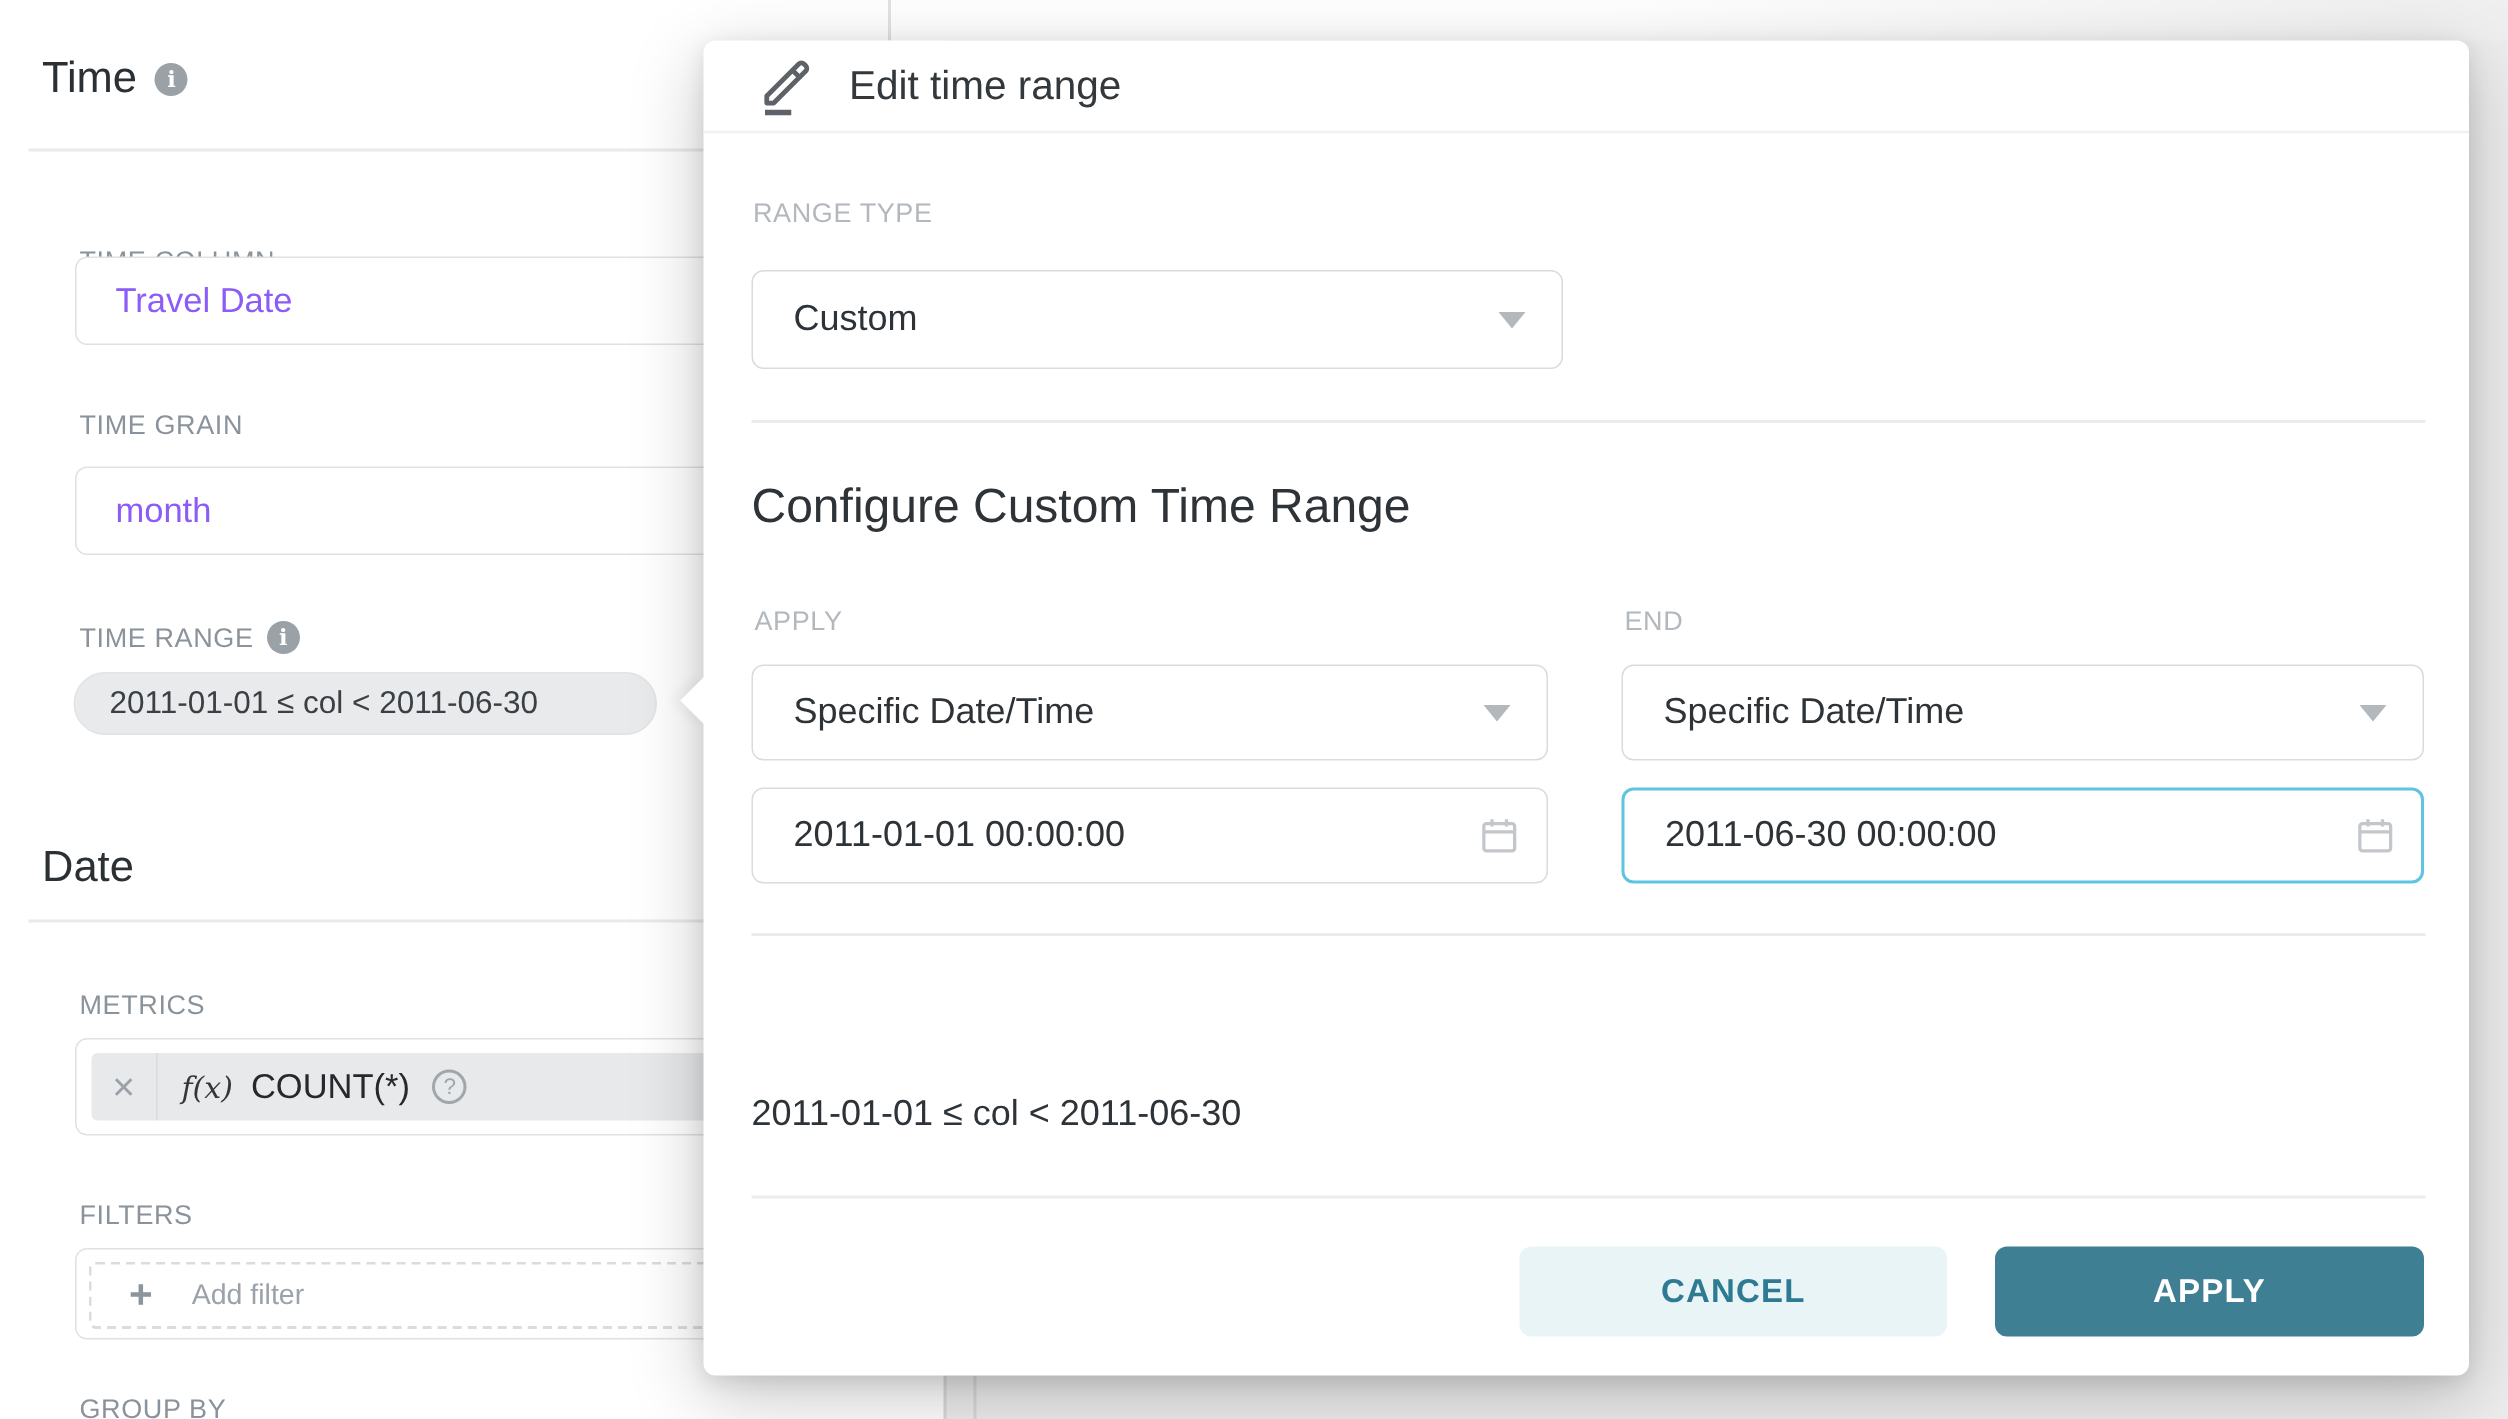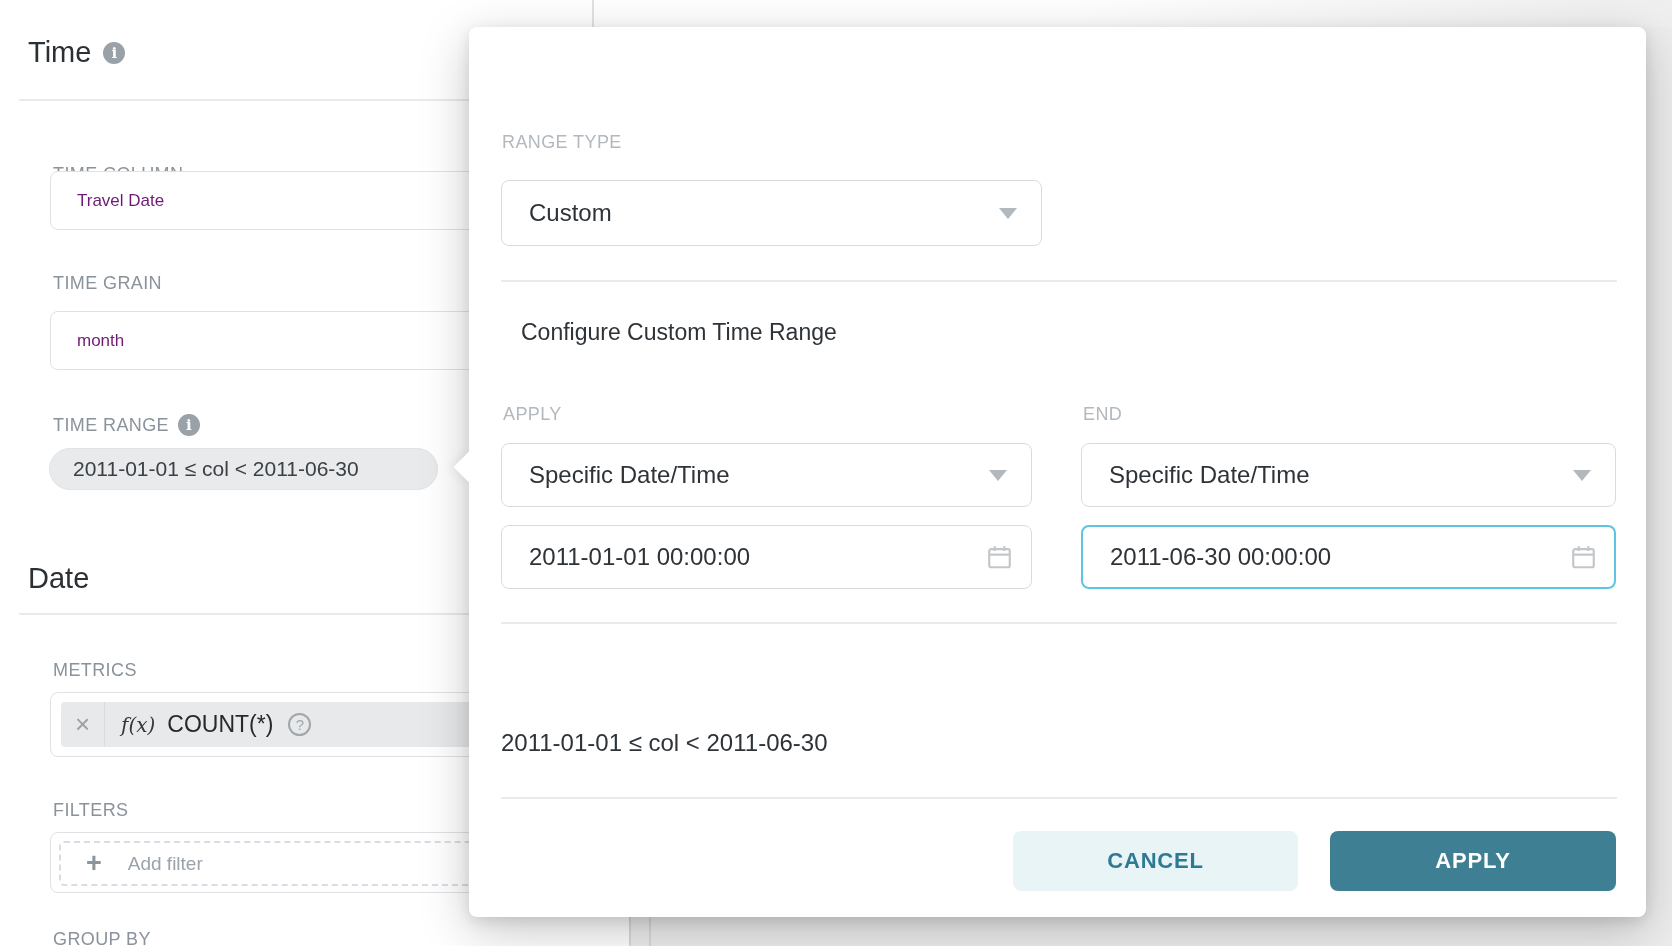--- a/index.html
+++ b/index.html
@@ -28,21 +28,21 @@
   .section-title{font-size:29px;color:#2b3034;display:flex;align-items:center;gap:12px;}
   .panel-divider{height:2px;background:#eaeaea;}
   .field-label{font-size:18px;color:#8a939b;letter-spacing:.4px;display:flex;align-items:center;gap:9px;}
   .modal .field-label{color:#b2b8be;}
 
   .info-icon{width:22px;height:22px;border-radius:50%;background:#9aa1a7;color:#fff;
     font-family:"DejaVu Serif",serif;font-weight:bold;font-size:15px;line-height:22px;
     text-align:center;display:inline-block;flex:0 0 auto;}
 
   .input-box{background:#fff;border:1.5px solid #dfe2e5;border-radius:8px;
-    display:flex;align-items:center;padding:0 26px;font-size:17px;color:#701a75;}
+    display:flex;align-items:center;padding:0 26px;font-size:23px;color:#8b5cf6;}
 
   
   .range-pill{background:#e9eaeb;border:1px solid #e1e3e4;border-radius:21px;
     display:flex;align-items:center;padding:0 23px;font-size:21px;color:#3a4045;}
 
   
   .metric-outer{background:#fff;border:1.5px solid #dfe2e5;border-radius:8px;}
   .metric-chip{background:#e7e9ea;border-radius:4px;display:flex;align-items:center;}
   .chip-close{width:44px;text-align:center;font-size:26px;color:#9aa1a7;line-height:45px;
     border-right:1px solid #d9dbdd;cursor:pointer;}
@@ -58,21 +58,21 @@
 
   
   .modal{left:469px;top:27px;width:1177px;height:890px;background:#fff;border-radius:8px;
     box-shadow:0 14px 50px rgba(0,0,0,.22), 0 4px 14px rgba(0,0,0,.10);}
   .modal-arrow{position:absolute;left:-11px;top:429px;width:22px;height:22px;background:#fff;
     transform:rotate(45deg);box-shadow:-4px 4px 8px rgba(0,0,0,.05);}
   .modal-header{position:absolute;left:0;top:0;width:100%;height:62px;
     border-bottom:2px solid #f0f1f2;display:flex;align-items:center;padding-left:33px;border-radius:8px 8px 0 0;}
   .modal-title{font-size:27px;color:#33383c;margin-left:24px;}
   .m-divider{position:absolute;left:32px;width:1116px;height:1.5px;background:#e9ebed;}
-  .m-heading{font-size:23px;color:#2e3338;margin-left:20px;}
+  .m-heading{font-size:32px;color:#2e3338;}
 
   .select-box{background:#fff;border:1.5px solid #d8dce0;border-radius:8px;
     display:flex;align-items:center;justify-content:space-between;
     padding:0 24px 0 27px;font-size:24px;color:#2e3338;cursor:pointer;}
   .caret{width:0;height:0;border-left:9px solid transparent;border-right:9px solid transparent;
     border-top:11px solid #b3b8bd;flex:0 0 auto;}
 
   .date-input{background:#fff;border:1.5px solid #d8dce0;border-radius:8px;width:100%;height:100%;
     font-family:"Liberation Sans",sans-serif;font-size:24px;color:#2e3338;
     padding:0 60px 0 27px;outline:none;}
@@ -141,20 +141,30 @@
     <span class="plus-glyph">+</span>
     <span class="addfilter-text">Add filter</span>
   </div>
 </div>
 
 <div class="abs field-label" style="left:53px;top:929px;">GROUP BY</div>
 
 <div class="abs modal">
   <div class="modal-arrow"></div>
 
+  <div class="modal-header">
+    <svg width="40" height="42" viewBox="0 0 24 25">
+      <g fill="none" stroke="#5d6268" stroke-width="1.9" stroke-linejoin="round">
+        <path d="M5.5 19.5 L5.5 16.7 L15.8 6.4 L18.6 9.2 L8.3 19.5 Z"></path>
+        <path d="M15.8 6.4 l2.5-2.5 a1.5 1.5 0 0 1 2.1 0 l0.7 0.7 a1.5 1.5 0 0 1 0 2.1 L18.6 9.2"></path>
+      </g>
+      <rect x="4.8" y="22.2" width="10.5" height="2.2" fill="#5d6268"></rect>
+    </svg>
+    <span class="modal-title">Edit time range</span>
+  </div>
 
   <div class="abs field-label" style="left:33px;top:105px;">RANGE TYPE</div>
   <div class="abs select-box" style="left:32px;top:153px;width:541px;height:66px;">
     <span>Custom</span>
     <span class="caret"></span>
   </div>
 
   <div class="m-divider" style="top:253px;"></div>
 
   <div class="abs m-heading" style="left:32px;top:292px;">Configure Custom Time Range</div>

